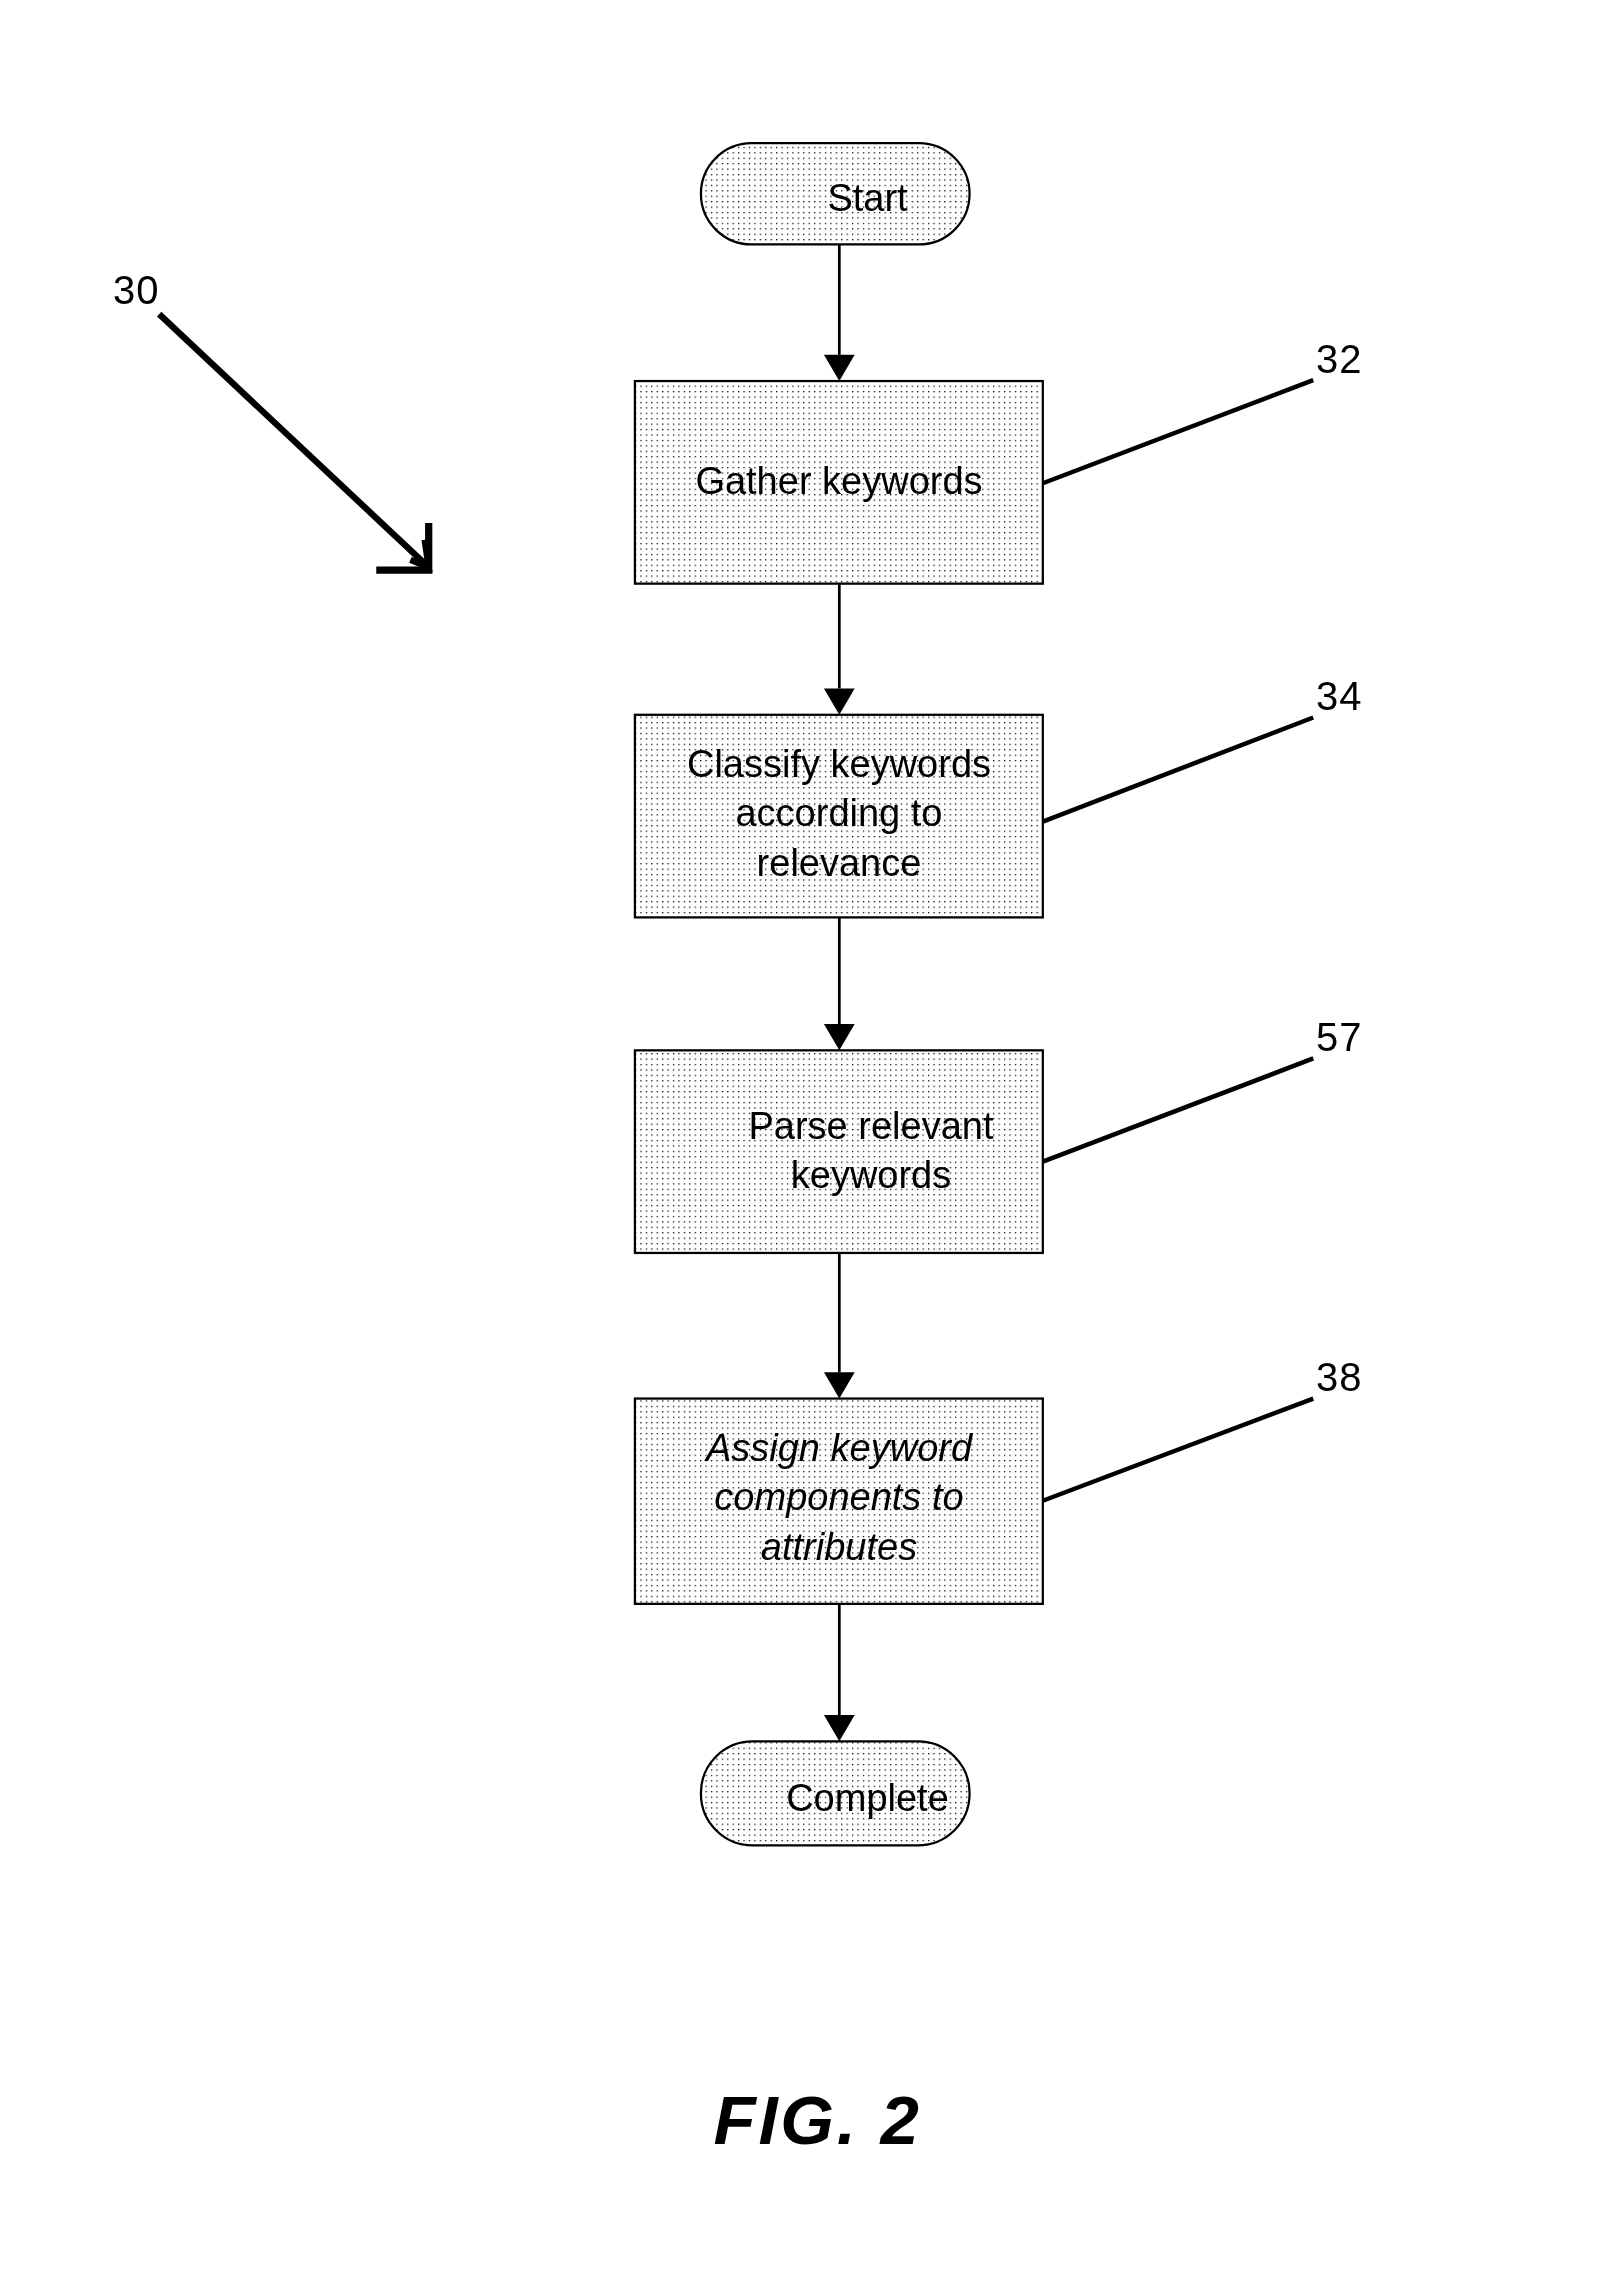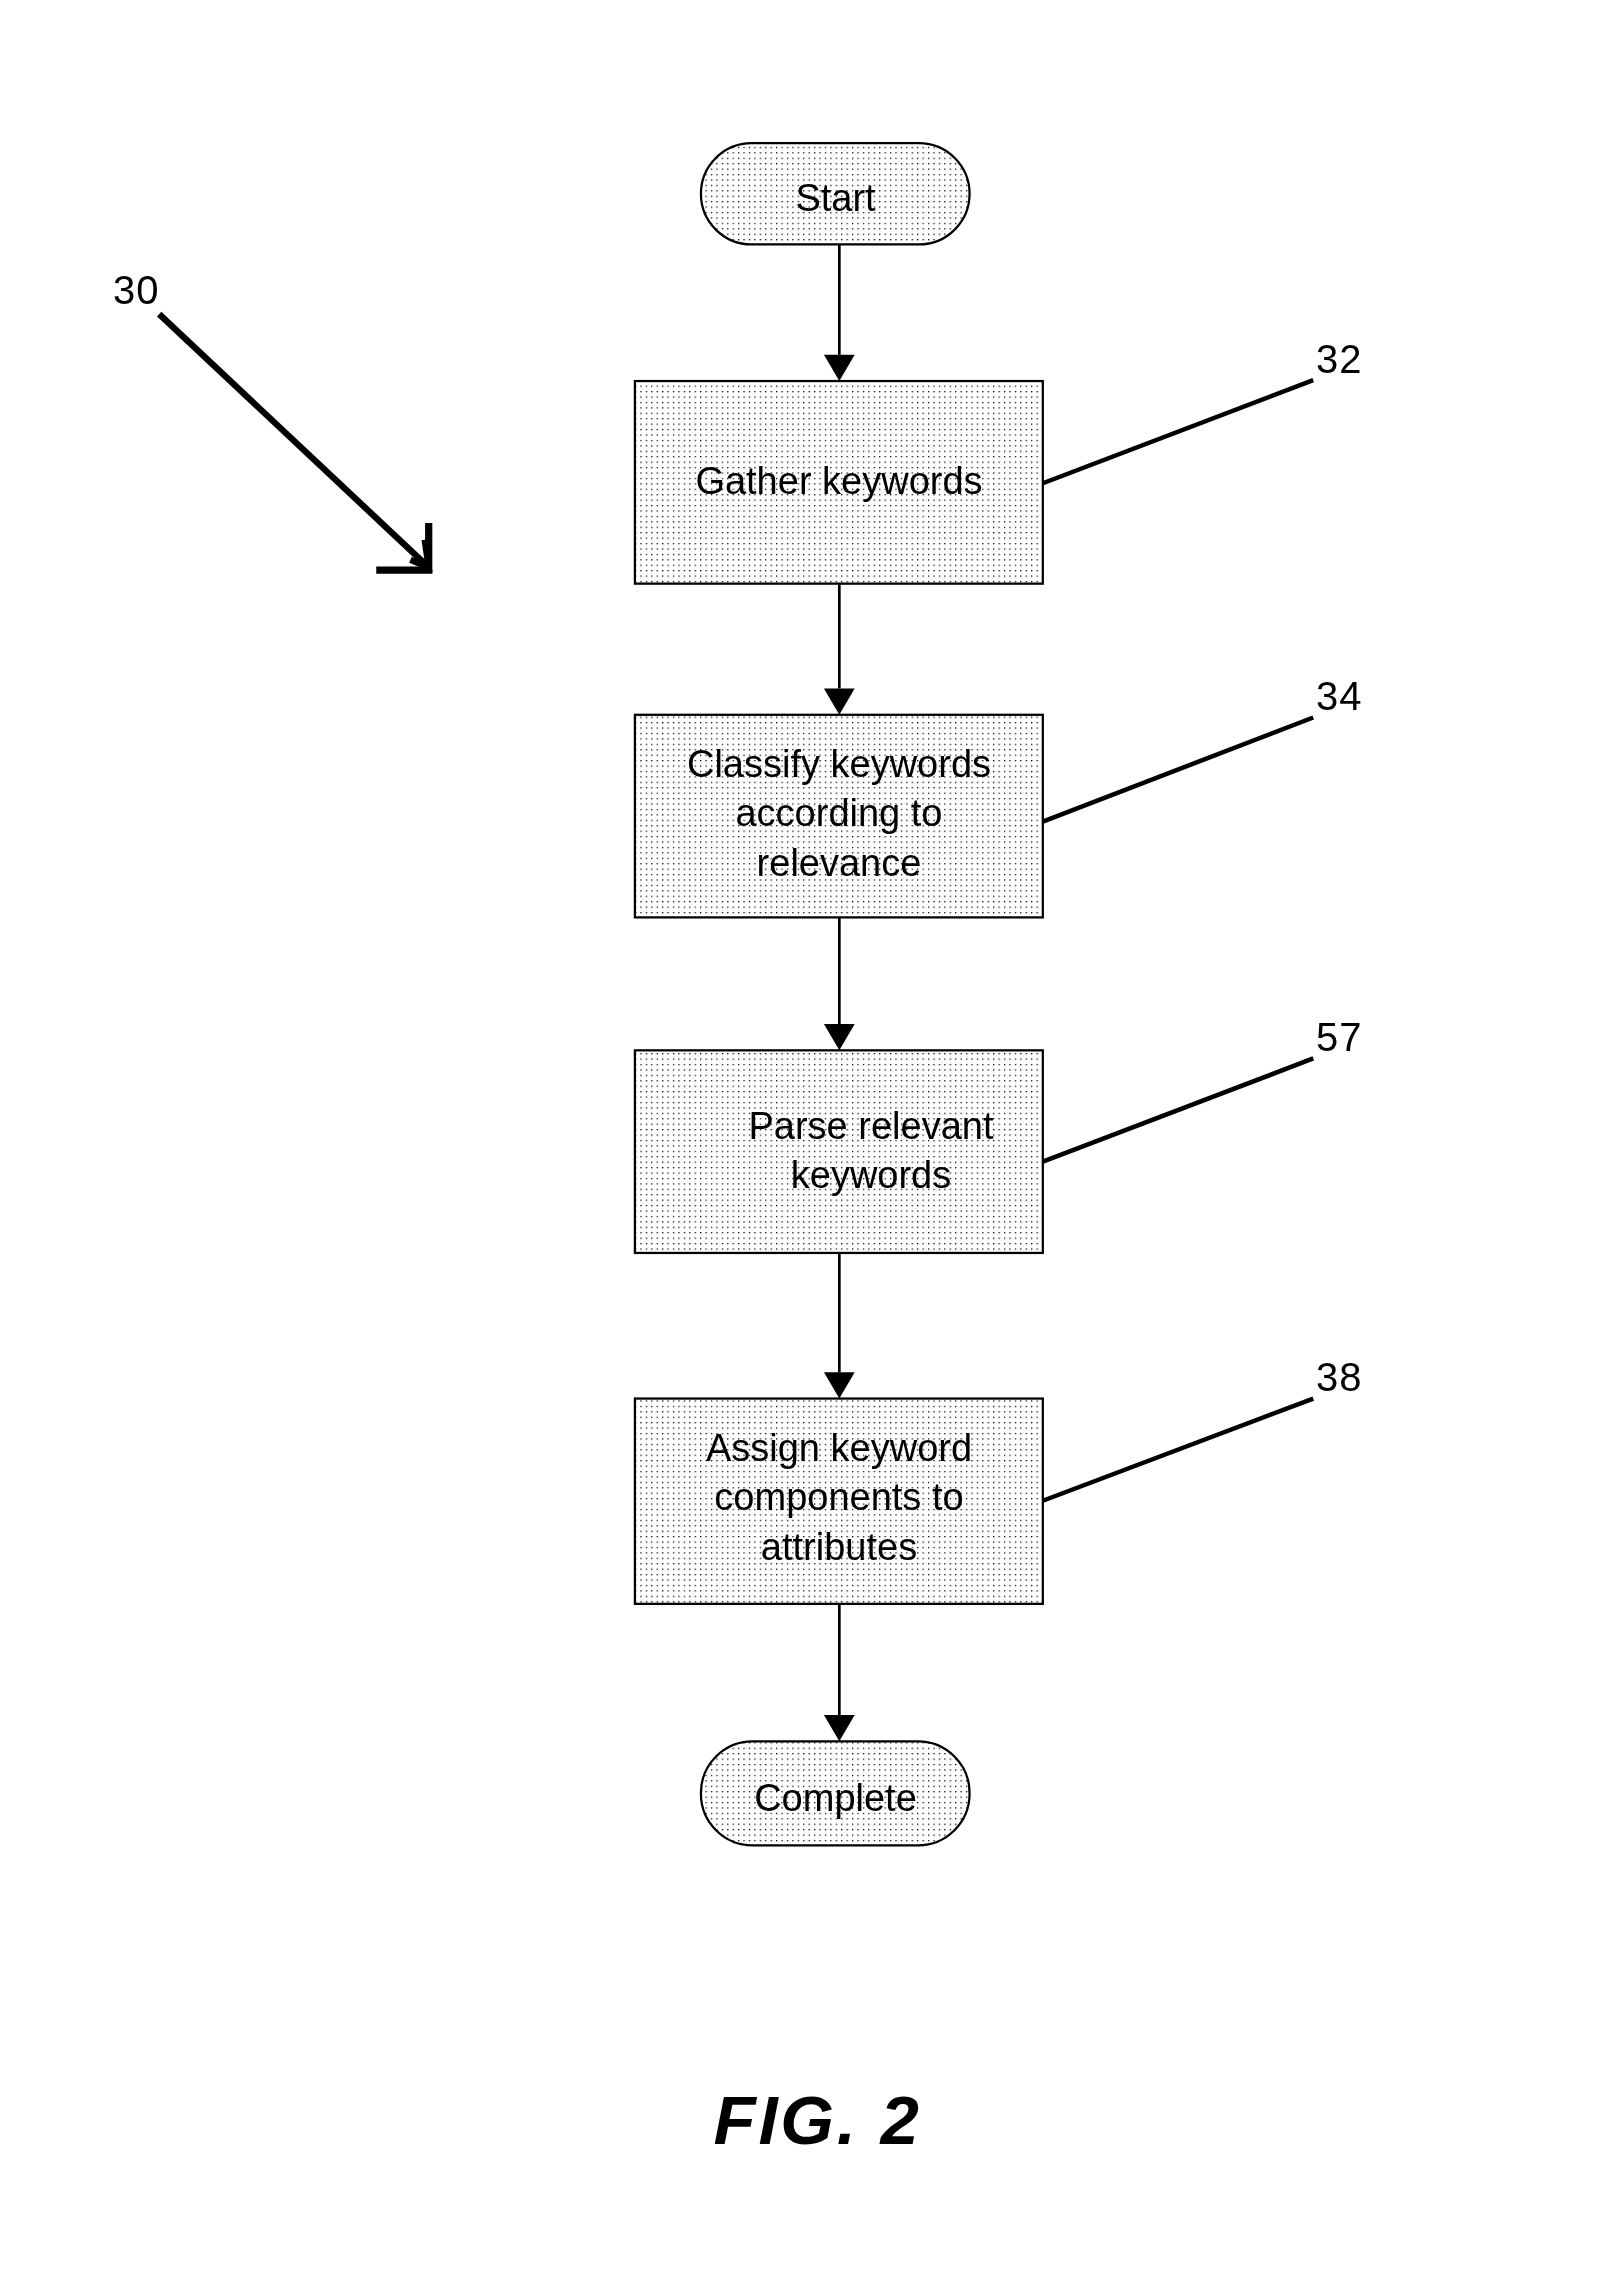--- a/index.html
+++ b/index.html
@@ -28,20 +28,21 @@
     position: absolute;
     text-align: center;
     color: #000000;
     font-family: "Liberation Sans", sans-serif;
     line-height: 1.30;
     white-space: pre-line;
     pointer-events: none;
   }
   .terminator-label {
     font-size: 38px;
+    padding-left: 32px;
   }
   .process-label {
     font-size: 38px;
   }
   .ref-numeral {
     position: absolute;
     color: #000000;
     font-family: "Liberation Sans", sans-serif;
     font-size: 40px;
     letter-spacing: 0.9px;
@@ -124,21 +125,21 @@
 
   <div class="node-label process-label" style="left:635px; top:457px; width:408px;">Gather keywords</div>
 
   <div class="node-label process-label" style="left:635px; top:740px; width:408px;">Classify keywords
 according to
 relevance</div>
 
   <div class="node-label process-label" style="left:635px; top:1102px; width:472px;">Parse relevant
 keywords</div>
 
-  <div class="node-label process-label" style="left:635px; top:1424px; width:408px;">Assign keyword
+  <div class="node-label process-label" style="left:635px; top:1424px; width:408px;font-style:italic;">Assign keyword
 components to
 attributes</div>
 
   <div class="node-label terminator-label" style="left:701px; top:1774px; width:269px;">Complete</div>
 
   <div class="ref-numeral" style="left:113px; top:268px;">30</div>
 
   <div class="ref-numeral" style="left:1316px; top:337px;">32</div>
 
   <div class="ref-numeral" style="left:1316px; top:674px;">34</div>

